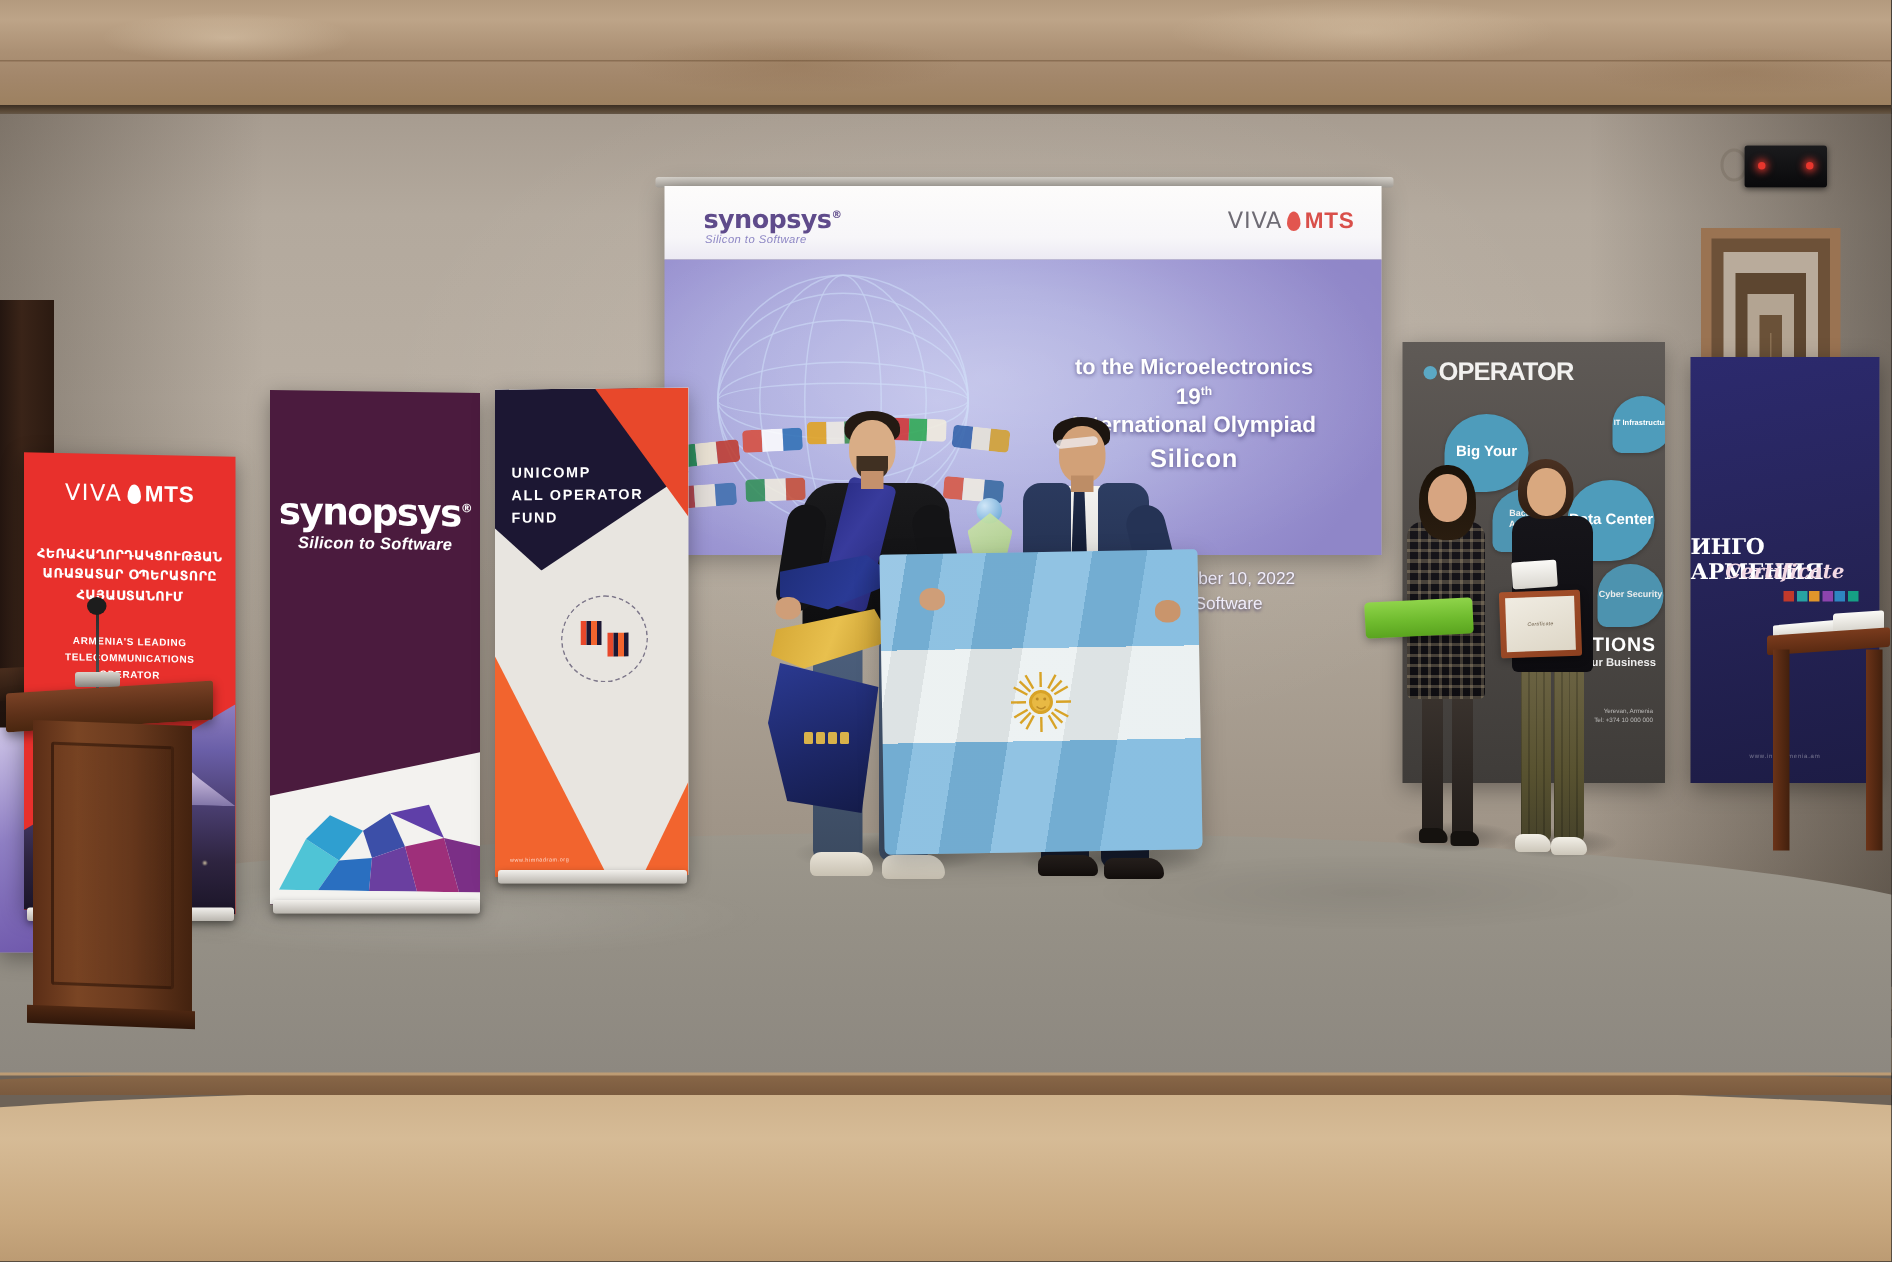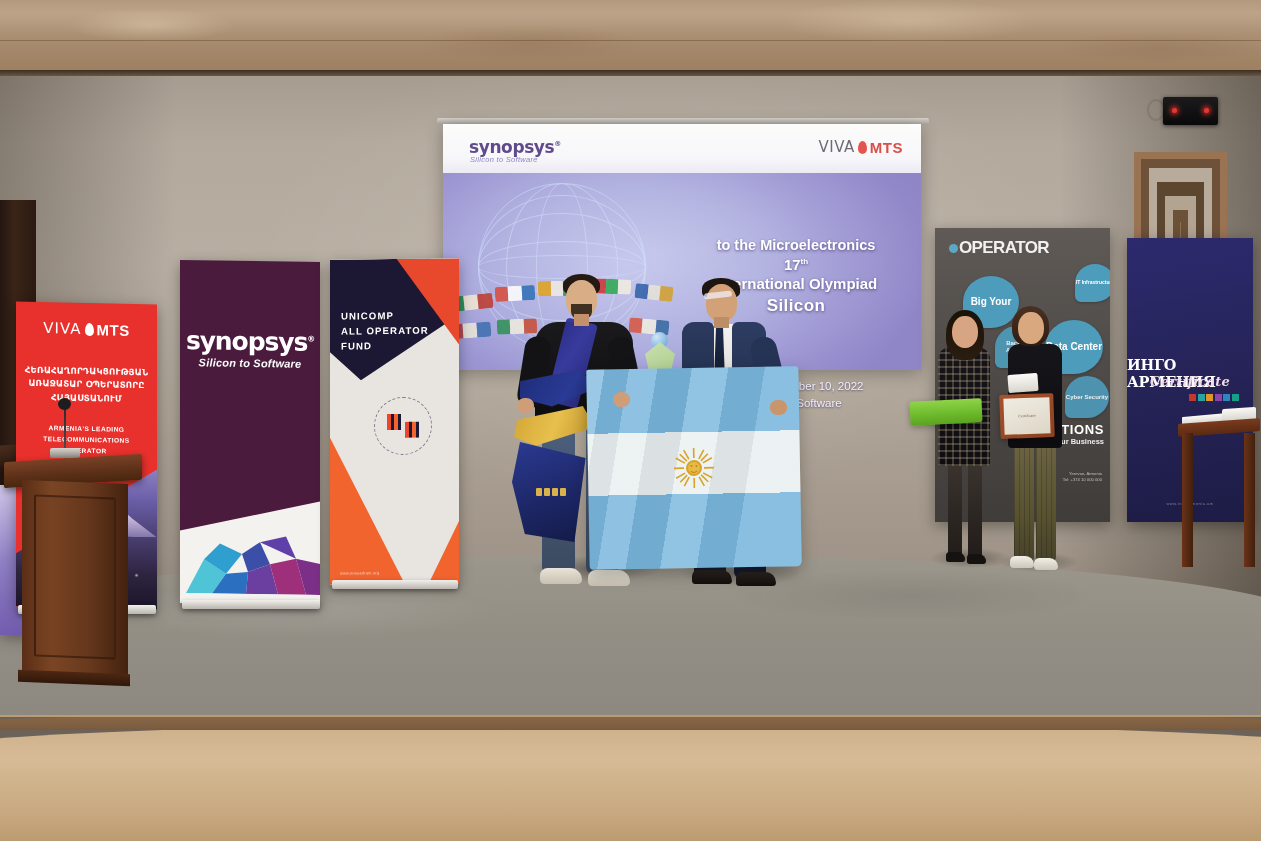--- a/index.html
+++ b/index.html
@@ -584,21 +584,21 @@
         <i style="background:#d9553f"></i>
           <i style="background:#f2eee1"></i>
           <i style="background:#34689f"></i>
       </div>
 
       <div class="slide-title">
         <div class="l2">
           <span>to the </span><b>Microelectronics</b>
         </div>
         <div class="l3">
-          <span>17</span><sup>th</sup>
+          <span>19</span><sup>th</sup>
         </div>
         <div class="l4">International Olympiad</div>
         <div class="l5">Silicon</div>
       </div>
 
       <div class="slide-date">
         <div>October 10, 2022</div>
         <div>Software</div>
       </div>
     </div>

